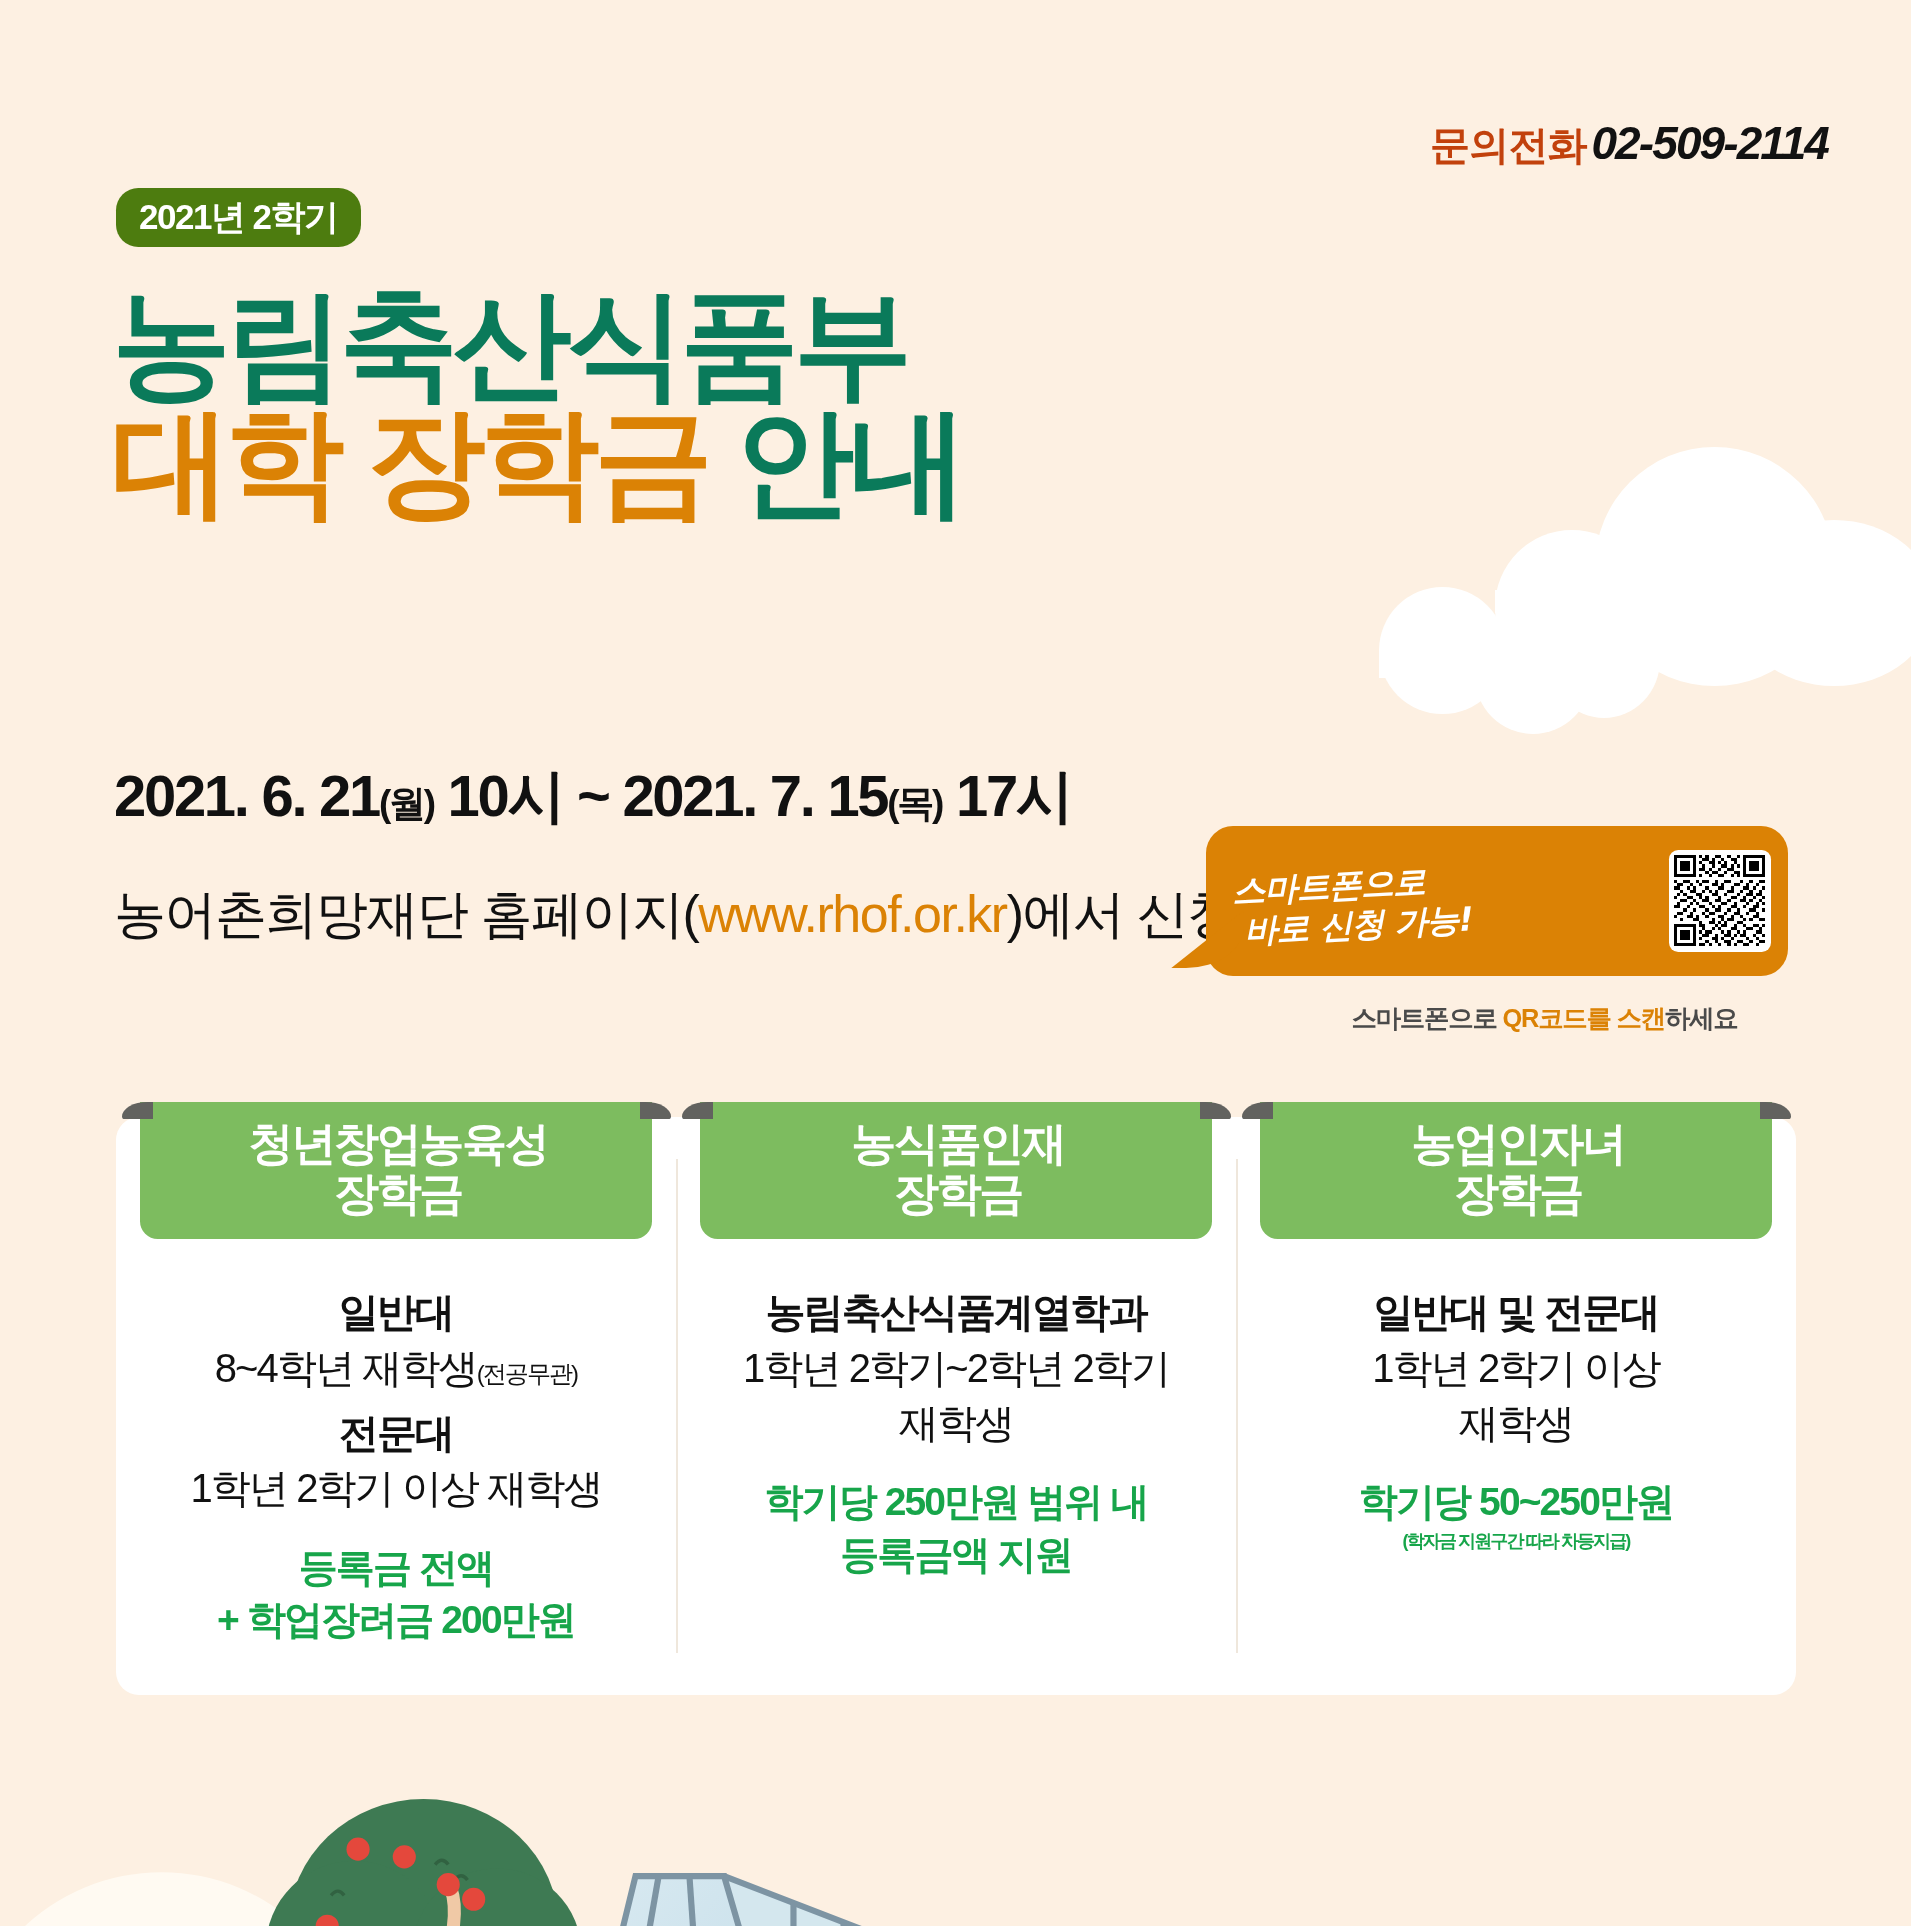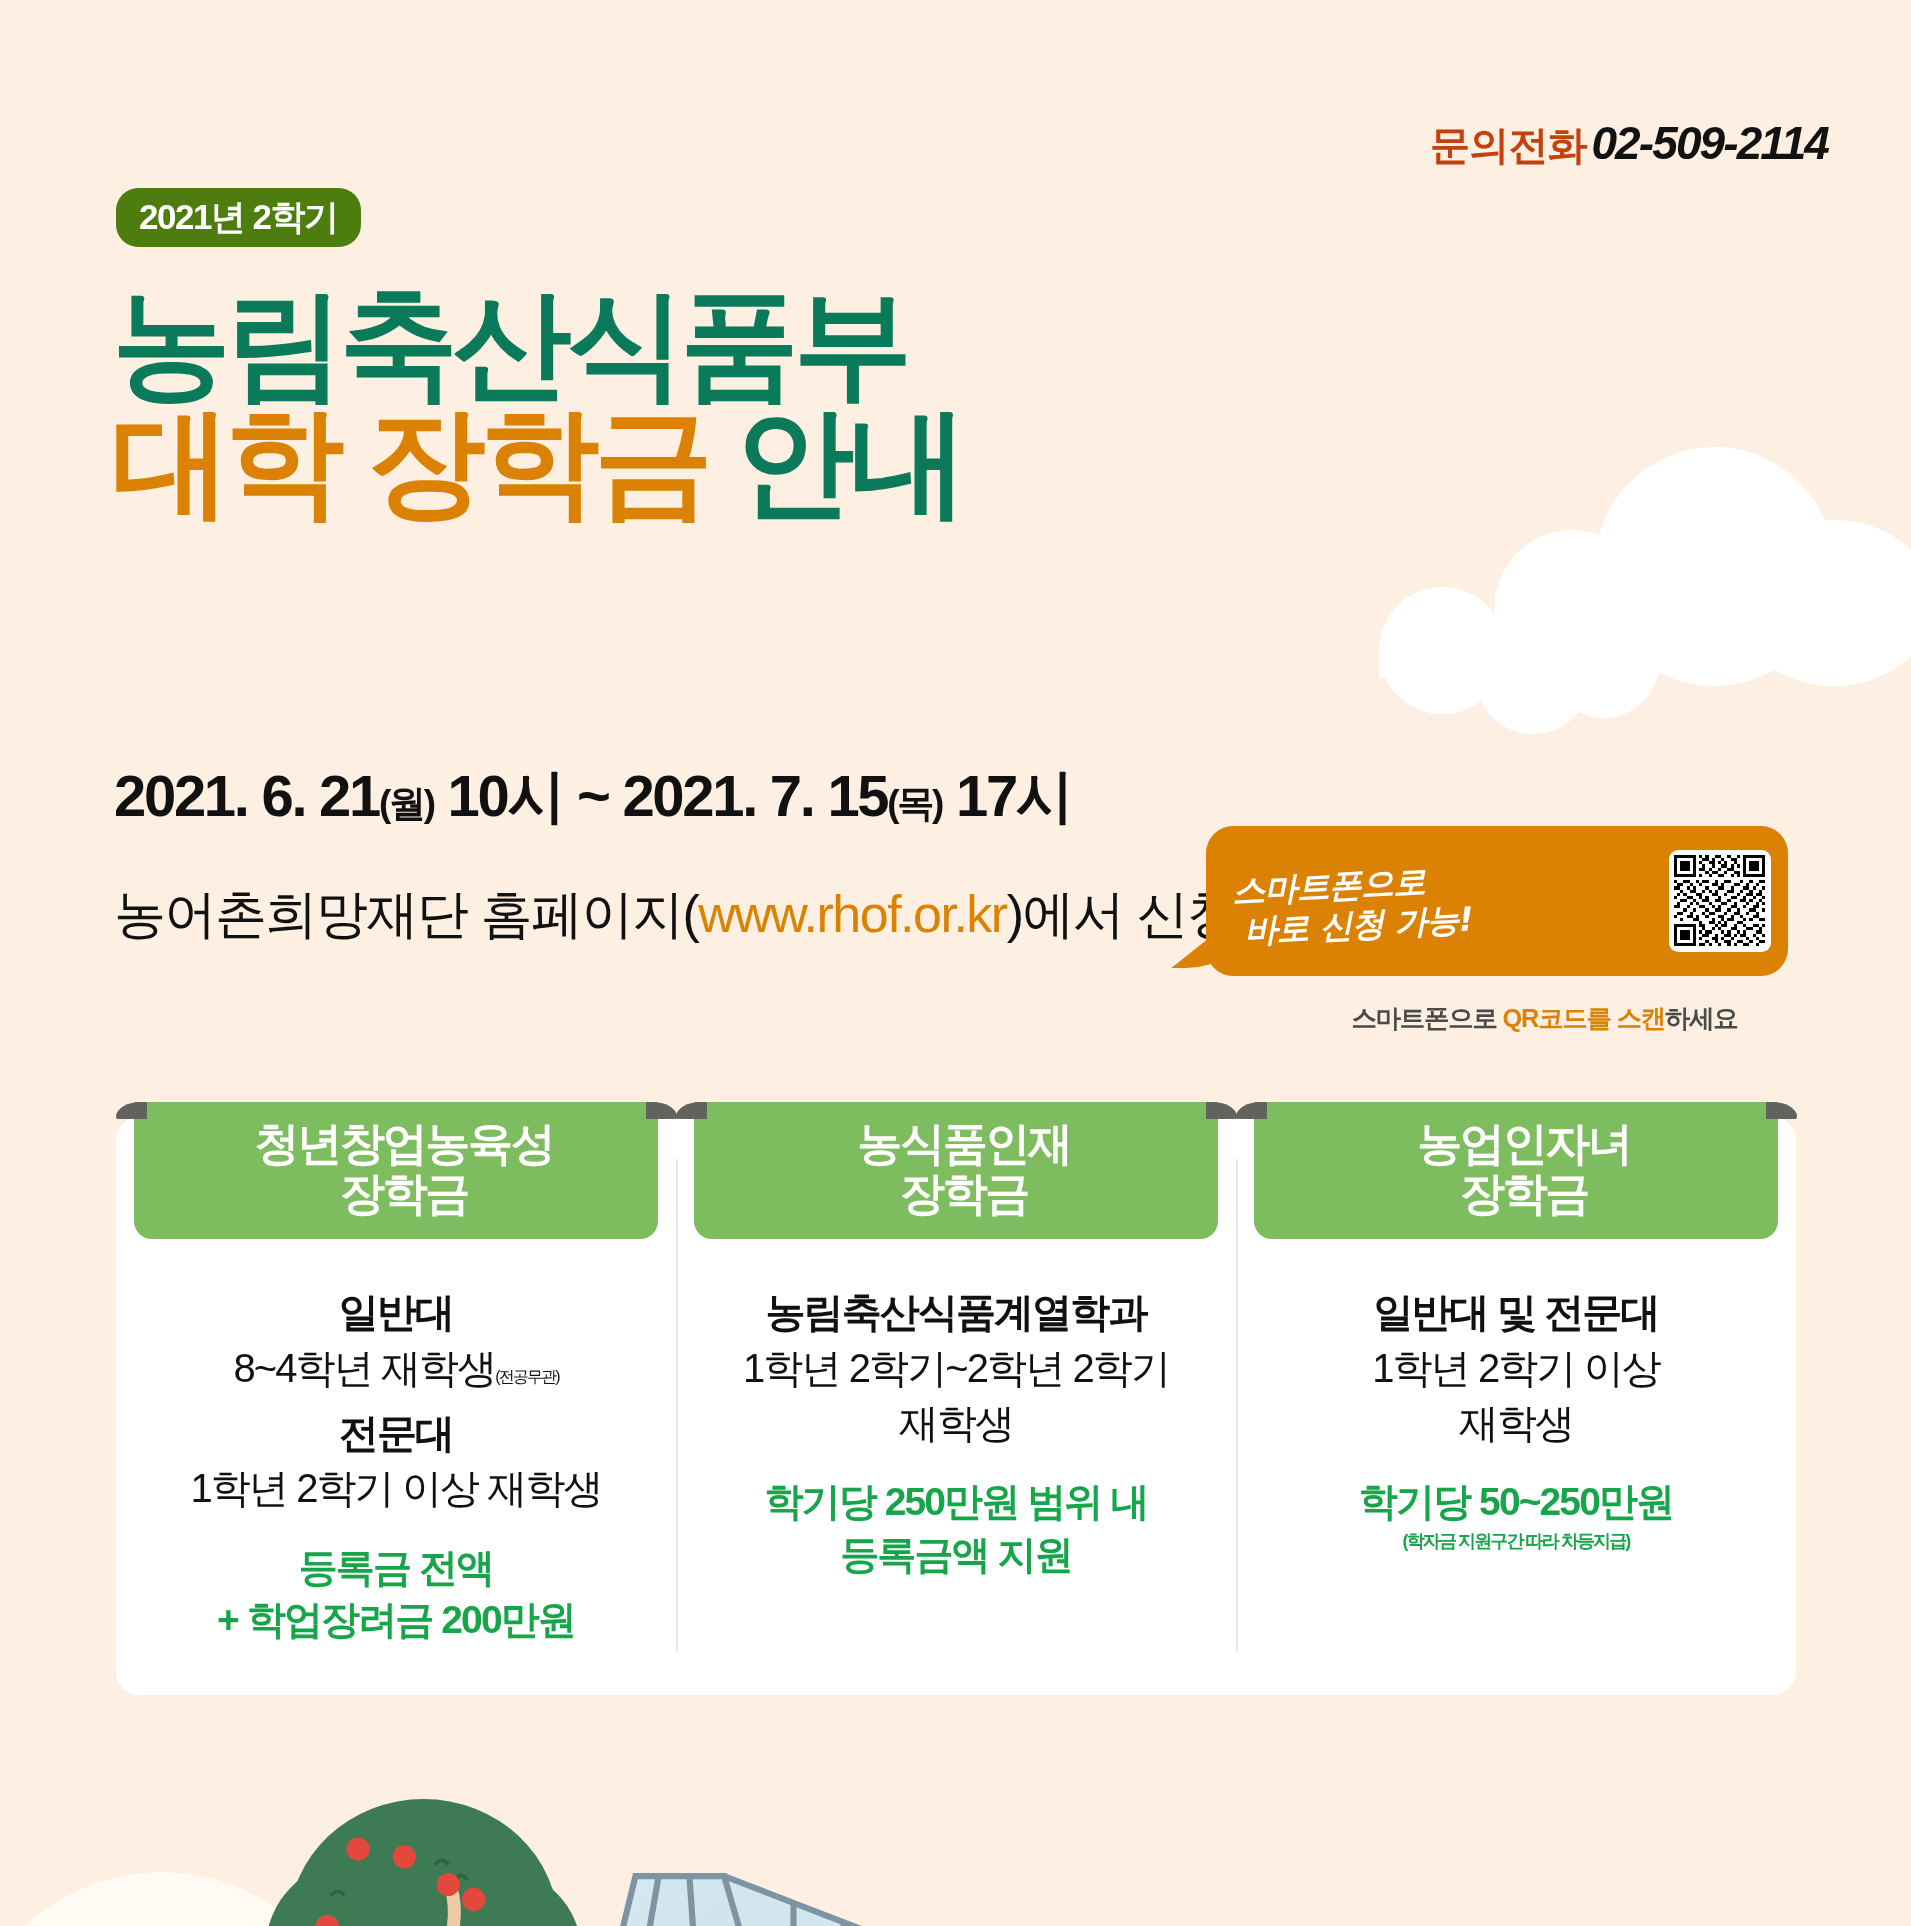--- a/index.html
+++ b/index.html
@@ -182,21 +182,21 @@
     width:1.5px;
     background:#efe7dc;
   }
   .card-head{
     position:relative;
     width:508px;
     margin-top:-15.4px;
     background:#7dbc5f;
     border-bottom-left-radius:17.7px;
     border-bottom-right-radius:17.7px;
-    padding:17px 0 20px 16px;
+    padding:17px 0 20px 4px;
     text-align:center;
     color:#ffffff;
     font-size:45px;
     font-weight:900;
     line-height:1.12;
     letter-spacing:-2.3px;
   }
   .card-head .pin{
     position:absolute;
     top:0;
@@ -210,21 +210,21 @@
 
   .card-body{
     margin-top:46px;
     text-align:center;
     color:#111111;
     letter-spacing:-1.9px;
     line-height:1.38;
   }
   .cb-bold{font-size:40px;font-weight:900;}
   .cb-reg{font-size:40px;font-weight:400;}
-  .cb-small{font-size:16px;font-weight:400;}
+  .cb-small{font-size:24px;font-weight:400;}
   .card-amount{
     margin-top:25.4px;
     text-align:center;
     color:#17a54a;
     font-size:39px;
     font-weight:900;
     letter-spacing:-1.9px;
     line-height:1.34;
   }
   .card-amount .note{display:block;font-size:18px;font-weight:700;}

